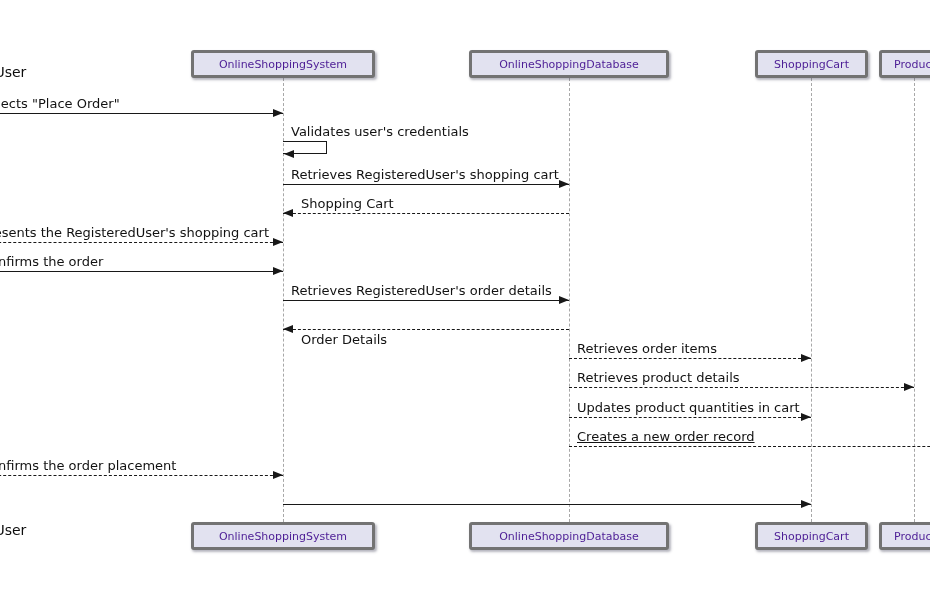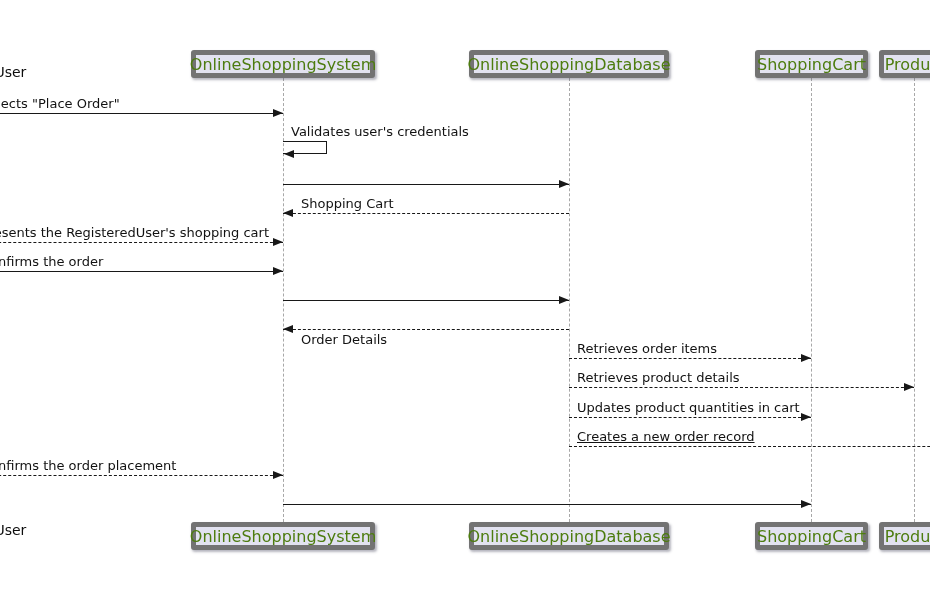--- a/index.html
+++ b/index.html
@@ -7,25 +7,25 @@
     position:relative;
     width:930px;height:601px;
     overflow:hidden;
     background:#ffffff;
     font-family:"DejaVu Sans", sans-serif;
   }
   .participant-box{
     position:absolute;
     height:26px;
     background:#E2E2F0;
-    border:5px solid #737373;
+    border:3px solid #737373;
     border-radius:3px;
     box-shadow:1.5px 2px 2.5px rgba(90,90,110,0.45);
     display:flex;align-items:center;justify-content:center;
-    font-size:16px;color:#4d7c0f;
+    font-size:11px;color:#4c1d95;
     white-space:pre;
     box-sizing:border-box;
   }
   .lifeline{
     position:absolute;width:0;
     border-left:1px dashed #a8a8a8;
   }
   .actor-label{
     position:absolute;
     font-size:14px;color:#0d0d0d;
@@ -79,31 +79,33 @@
     <div class="participant-box" style="left: 879px; top: 50px; width: 72px; height: 28px;">Product</div>
     <div class="participant-box" style="left: 879px; top: 522px; width: 72px; height: 28px;">Product</div>
     <div class="msg-line solid" style="left: -27px; top: 113px; width: 310px;"></div>
     <div class="arrow-r" style="left: 273px; top: 109px;"></div>
     <div class="msg-label" style="left: -19px; top: 96px;">Selects "Place Order"</div>
     <div class="self-loop" style="left: 283px; top: 141px; width: 44px; height: 13px;"></div>
     <div class="arrow-l" style="left: 284px; top: 149.5px;"></div>
     <div class="msg-label" style="left: 291px; top: 124px;">Validates user's credentials</div>
     <div class="msg-line solid" style="left: 283px; top: 184px; width: 286px;"></div>
     <div class="arrow-r" style="left: 559px; top: 180px;"></div>
+    <div class="msg-label" style="left: 291px; top: 167px;">Retrieves RegisteredUser's shopping cart</div>
     <div class="msg-line dashed" style="left: 283px; top: 213px; width: 286px;"></div>
     <div class="arrow-l" style="left: 283px; top: 209px;"></div>
     <div class="msg-label" style="left: 301px; top: 196px;">Shopping Cart</div>
     <div class="msg-line dashed" style="left: -27px; top: 242px; width: 310px;"></div>
     <div class="arrow-r" style="left: 273px; top: 238px;"></div>
     <div class="msg-label" style="left: -19px; top: 225px;">Presents the RegisteredUser's shopping cart</div>
     <div class="msg-line solid" style="left: -27px; top: 271px; width: 310px;"></div>
     <div class="arrow-r" style="left: 273px; top: 267px;"></div>
     <div class="msg-label" style="left: -19px; top: 254px;">Confirms the order</div>
     <div class="msg-line solid" style="left: 283px; top: 300px; width: 286px;"></div>
     <div class="arrow-r" style="left: 559px; top: 296px;"></div>
+    <div class="msg-label" style="left: 291px; top: 283px;">Retrieves RegisteredUser's order details</div>
     <div class="msg-line dashed" style="left: 283px; top: 329px; width: 286px;"></div>
     <div class="arrow-l" style="left: 283px; top: 325px;"></div>
     <div class="msg-label" style="left: 301px; top: 312px; margin-top: 20px;">Order Details</div>
     <div class="msg-line dashed" style="left: 569px; top: 358px; width: 242px;"></div>
     <div class="arrow-r" style="left: 801px; top: 354px;"></div>
     <div class="msg-label" style="left: 577px; top: 341px;">Retrieves order items</div>
     <div class="msg-line dashed" style="left: 569px; top: 387px; width: 345px;"></div>
     <div class="arrow-r" style="left: 904px; top: 383px;"></div>
     <div class="msg-label" style="left: 577px; top: 370px;">Retrieves product details</div>
     <div class="msg-line dashed" style="left: 569px; top: 417px; width: 242px;"></div>

